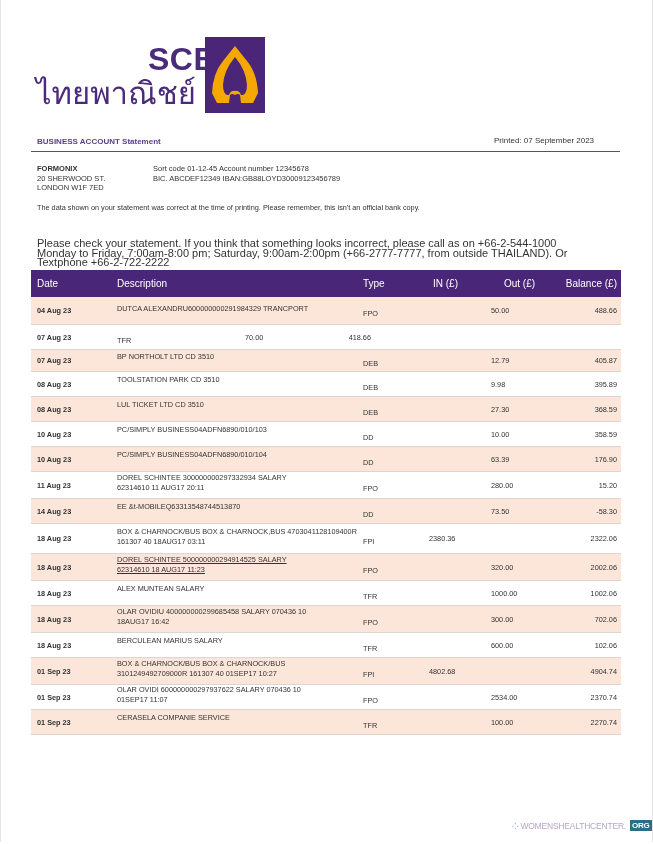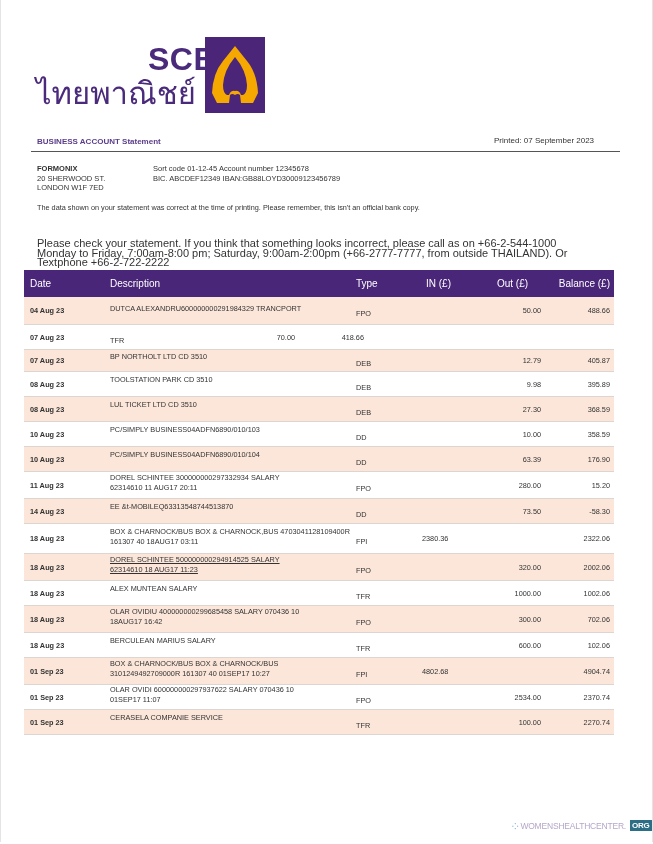--- a/index.html
+++ b/index.html
@@ -16,29 +16,29 @@
 
   .stmt-title { position:absolute; left:37px; top:137px; font-size:8px; font-weight:bold; color:#5a3d8a; }
   .printed { position:absolute; left:494px; top:136px; font-size:8px; color:#333; }
   .rule { position:absolute; left:31px; top:151px; width:589px; height:1px; background:#555; }
 
   .addr { position:absolute; left:37px; top:164px; font-size:7.5px; line-height:9.5px; color:#333; }
   .acct { position:absolute; left:153px; top:164px; font-size:7.5px; line-height:9.5px; color:#333; }
   .disclaimer { position:absolute; left:37px; top:203px; font-size:7.3px; color:#333; }
   .help { position:absolute; left:37px; top:239px; width:560px; font-size:11px; line-height:9.5px; color:#333; }
 
-  .table { position:absolute; left:24px; top:270px; width:590px; }
+  .table { position:absolute; left:31px; top:270px; width:590px; }
   .thead { height:27px; background:#4a2678; display:flex; align-items:center; color:#fff; font-size:10px; }
   .row { display:flex; align-items:center; font-size:7.3px; color:#333; border-bottom:1px solid #ddd6d0; }
   .row.alt { background:#fbe6d9; }
   .c-date { width:86px; padding-left:6px; box-sizing:border-box; font-weight:bold; font-size:7.3px; }
   .c-desc { width:246px; padding-left:0; box-sizing:border-box; line-height:10px; }
   .c-type { width:66px; box-sizing:border-box; padding-top:6px; }
   .c-in { width:62px; box-sizing:border-box; text-align:left; }
-  .c-out { width:57px; box-sizing:border-box; text-align:right; padding-top:0; }
+  .c-out { width:57px; box-sizing:border-box; padding-top:0; }
   .c-bal { width:73px; box-sizing:border-box; text-align:right; padding-right:4px; }
   .thead .c-date { font-weight:normal; font-size:10px; padding-left:6px; }
   .thead .c-type, .thead .c-in { padding-top:0; }
   .thead .c-in { padding-left:4px; }
   .thead .c-out { text-align:center; }
   .thead .c-bal { padding-right:4px;padding-left:16px; }
 
   .watermark { position:absolute; left:512px; top:820px; font-size:8.5px; color:#b5a6c8; display:flex; align-items:center; gap:2px; letter-spacing:-0.2px; }
   .wm-dots { color:#3f8fc0; font-size:8px; }
   .wm-org { background:#2b6e86; color:#fff; font-weight:bold; font-size:8px; padding:1px 2px; margin-left:2px; }

